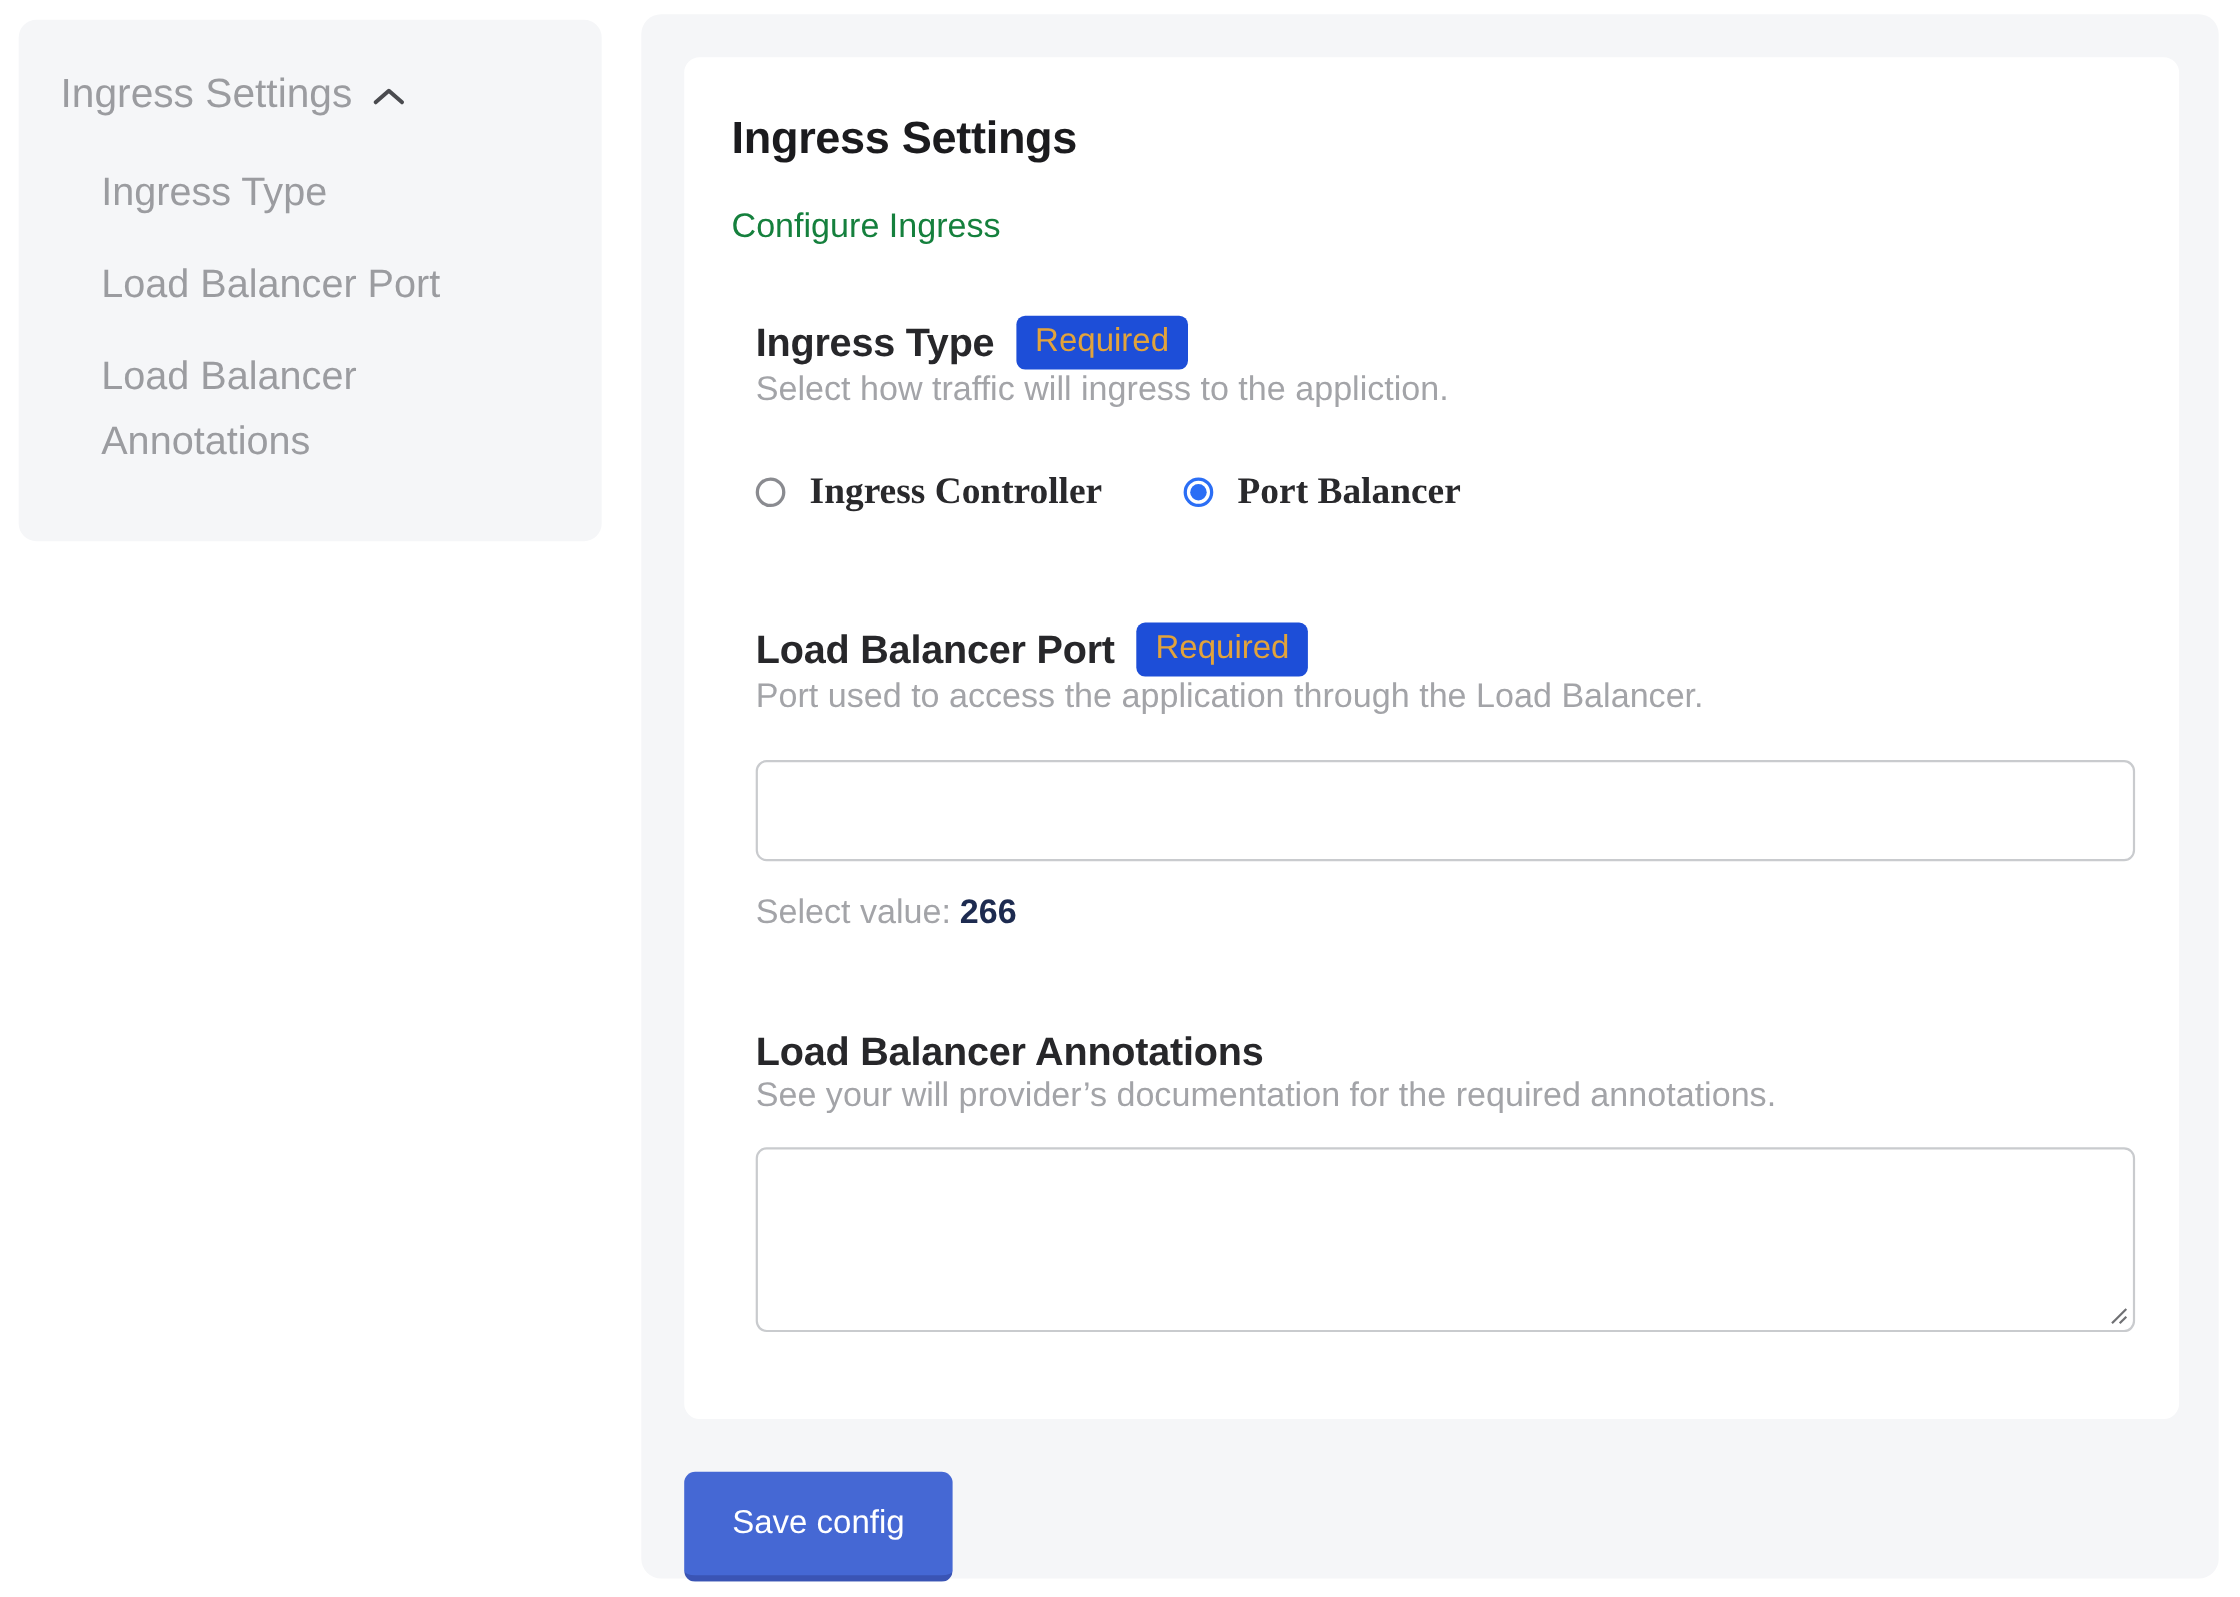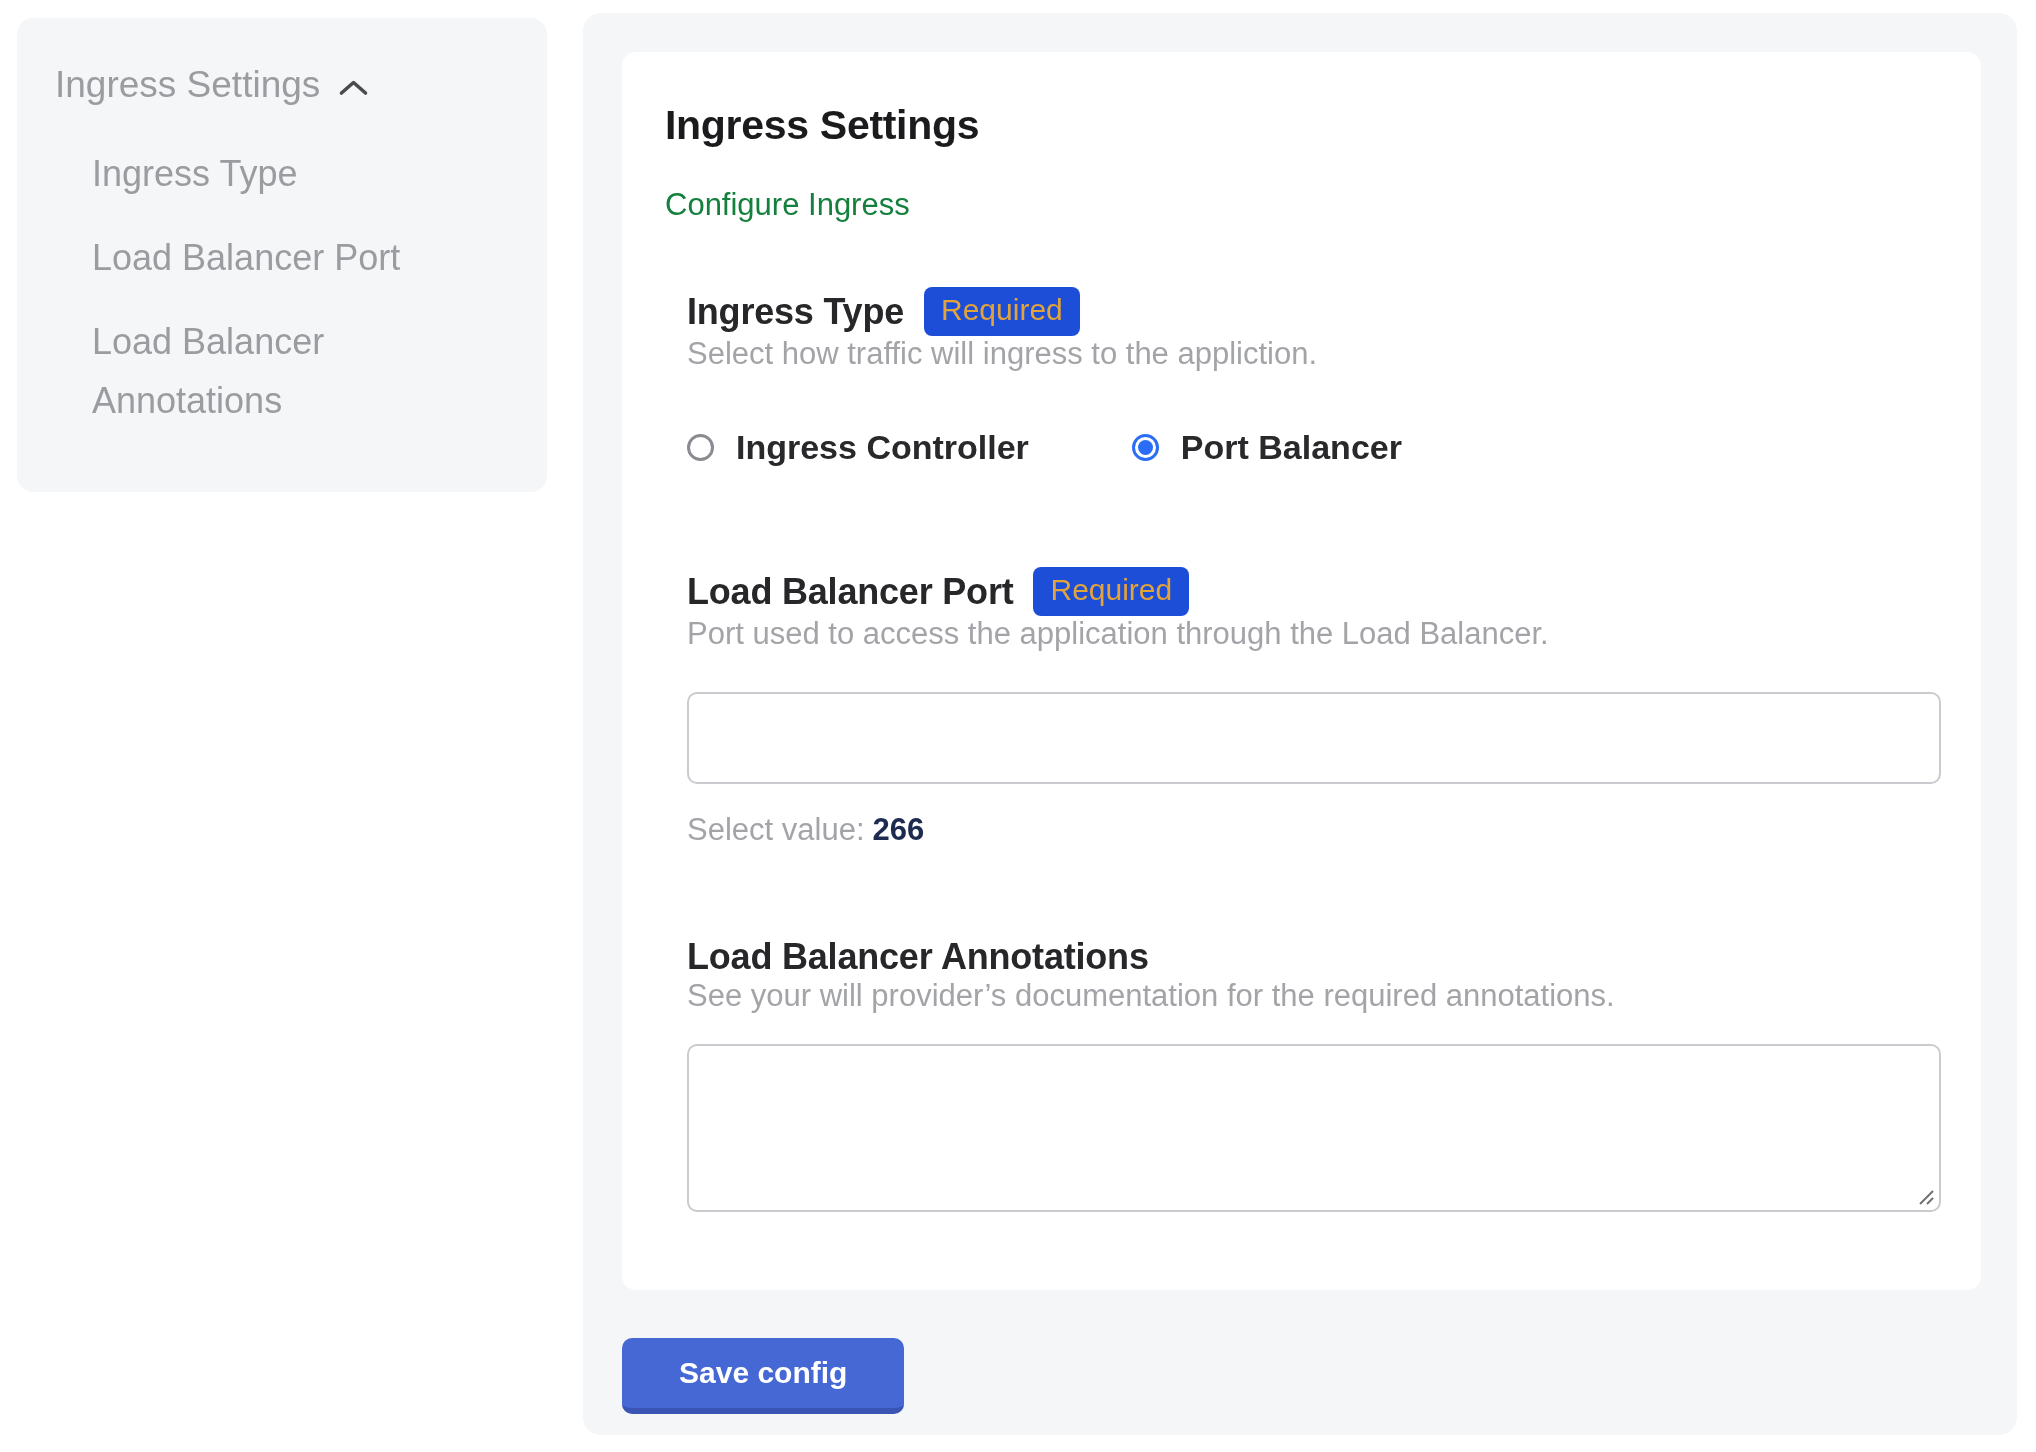--- a/index.html
+++ b/index.html
@@ -36,21 +36,21 @@
 
   .sections { margin-left:22px; margin-top:64px; }
   .section-heading { display:flex; align-items:center; gap:20px; }
   .section-label { font-size:36px; font-weight:700; color:#27272a; letter-spacing:-0.2px; }
   .badge {
     font-size:30px; color:#e2a33b; background:#1d4ed8;
     padding:6px 17px 9px; border-radius:8px;
   }
   .section-desc { font-size:31px; color:#a3a4a8; }
 
-  .radio-row { margin-top:56px; display:flex; gap:103px; }
+  .radio-row { margin-top:56px; display:flex; gap:74px;font-family:Liberation Serif, serif; }
   .radio-option { display:flex; align-items:center; gap:22px; cursor:pointer; }
   .radio-circle {
     width:27px; height:27px; border-radius:50%;
     border:3px solid #8a8b90; background:#fff; position:relative; flex:none;
   }
   .radio-circle.checked { border-color:#2b6ef5; }
   .radio-circle.checked::after {
     content:""; position:absolute; inset:3px; border-radius:50%; background:#2b6ef5;
   }
   .radio-label { font-size:34px; font-weight:700; color:#29292c; }
@@ -67,24 +67,24 @@
   .section-annotations { margin-top:88px; }
   .textarea-wrap { position:relative; margin-top:30px; width:100%; height:168px; }
   .textarea-wrap textarea {
     width:100%; height:100%; border:2px solid #c9cbce; border-radius:10px;
     background:#fff; resize:none; outline:none; font:inherit; font-size:31px;
     padding:14px 20px; color:#27272a;
   }
   .resizer { position:absolute; right:5px; bottom:5px; cursor:nwse-resize; line-height:0; }
 
   .save-btn {
-    position:absolute; left:39px; top:1325px; min-width:244px; height:76px;
+    position:absolute; left:39px; top:1325px; min-width:244px; height:100px;
     background:#4568d4; border:none; border-bottom:6px solid #3a54b4;
     border-radius:10px; color:#ffffff; font-family:inherit;
-    font-size:30px; font-weight:700; padding:0 57px; cursor:pointer;
+    font-size:30px; font-weight:400; padding:0 40px; cursor:pointer;
   }
 </style>
 </head>
 <body>
 
 <aside class="sidebar">
   <div class="sidebar-header">
     <span>Ingress Settings</span>
     <span>
       <svg width="31" height="19" viewBox="0 0 31 19">

